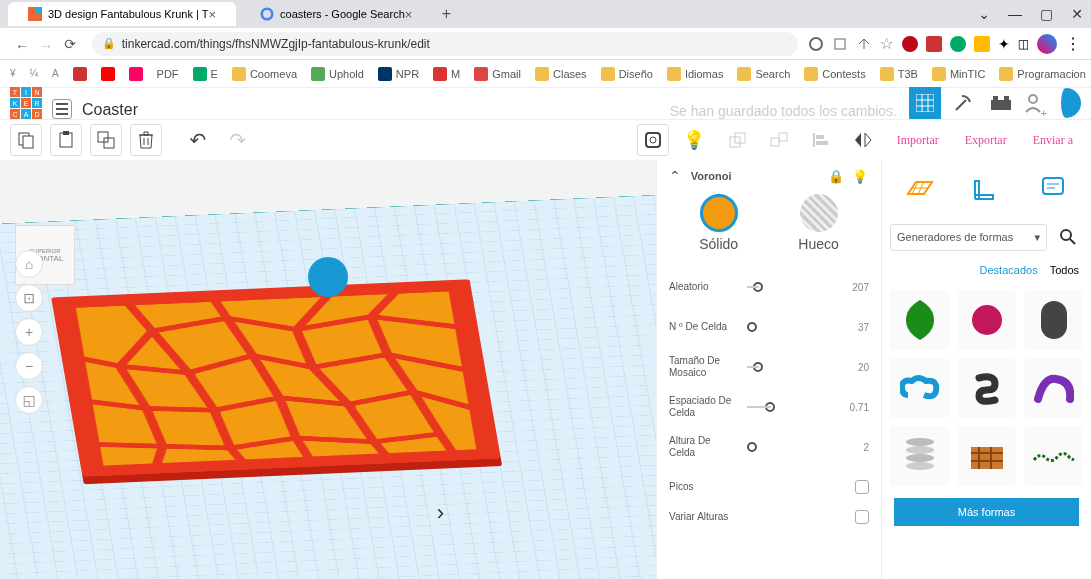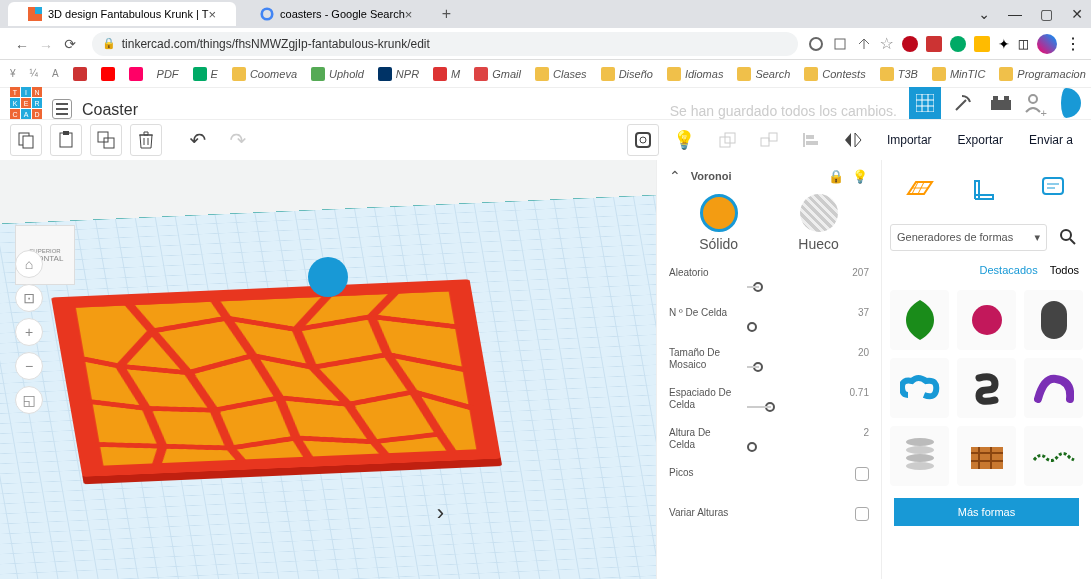--- a/index.html
+++ b/index.html
@@ -17,21 +17,21 @@
 .addr-bar { height: 32px; background: #fff; display: flex; align-items: center; padding: 0 10px; border-bottom: 1px solid #ddd; }
 .nav-btn { width: 24px; text-align: center; color: #555; font-size: 14px; }
 .nav-btn.disabled { color: #bbb; }
 .url-box { flex: 1; margin: 0 10px; height: 24px; background: #f1f3f4; border-radius: 12px; display: flex; align-items: center; padding: 0 10px; font-size: 12px; color: #333; }
 .url-box .lock { margin-right: 6px; font-size: 11px; }
 .ext-icons { display: flex; gap: 8px; align-items: center; }
 .ext-icon { width: 16px; height: 16px; border-radius: 2px; }
 .avatar-small { width: 20px; height: 20px; border-radius: 50%; background: linear-gradient(45deg,#f06,#09f); }
 
 .bookmarks { height: 28px; background: #fff; display: flex; align-items: center; padding: 0 10px; gap: 14px; font-size: 11px; border-bottom: 1px solid #eee; }
-.bm { display: flex; align-items: center; gap: 4px; color: #555; font-style: italic; }
+.bm { display: flex; align-items: center; gap: 4px; color: #555; }
 .bm-icon { width: 14px; height: 14px; border-radius: 2px; }
 .bm-folder { background: #f0c04a; }
 
 
 .app-header { height: 32px; display: flex; align-items: flex-end; padding: 0 10px; border-bottom: 1px solid #eee; }
 .tinkercad-logo { display: grid; grid-template-columns: repeat(3,10px); grid-template-rows: repeat(3,10px); gap: 1px; margin-right: 10px; }
 .tinkercad-logo div { background: #e63; font-size: 7px; color: #fff; display: flex; align-items: center; justify-content: center; }
 .tinkercad-logo div:nth-child(2n){ background: #2ad; }
 .hamburger { width: 20px; height: 20px; display: flex; flex-direction: column; justify-content: center; gap: 3px; margin-right: 10px; border: 1px solid #999; border-radius: 3px; padding: 3px; }
 .hamburger span { height: 2px; background: #555; }
@@ -41,21 +41,21 @@
 .hdr-btn { width: 32px; height: 32px; display: flex; align-items: center; justify-content: center; font-size: 16px; color: #888; }
 .hdr-btn.active { background: #1899d6; color: #fff; }
 .avatar-big { width: 30px; height: 30px; border-radius: 50%; background: #1899d6; border-left: 10px solid #fff;}
 
 
 .toolbar { height: 40px; display: flex; align-items: center; padding: 0 10px; background: #fff; }
 .tb-group { display: flex; gap: 8px; }
 .tb-btn { width: 32px; height: 32px; display: flex; align-items: center; justify-content: center; font-size: 18px; color: #444; border: 1px solid #ddd; border-radius: 3px; }
 .tb-btn.plain { border: none; }
 .toolbar-right { margin-left: auto; display: flex; align-items: center; gap: 10px; }
-.tb-text-btn { font-size: 12px; color: #0f172a; padding: 6px 8px; }
+.tb-text-btn { font-size: 12px; color: #ec4899; padding: 6px 8px; font-family: Liberation Serif, serif; }
 
 
 .main { display: flex; height: calc(579px - 28px - 32px - 28px - 32px - 40px); }
 .canvas-area { flex: 1; position: relative; overflow: hidden; background: #f2f3f3; }
 .workplane {
   position: absolute; left: 50%; top: 50%; width: 800px; height: 800px;
   background: repeating-linear-gradient(0deg,#c8e0f0 0,#c8e0f0 1px,transparent 1px,transparent 20px),
               repeating-linear-gradient(90deg,#c8e0f0 0,#c8e0f0 1px,transparent 1px,transparent 20px),
               #dff0fa;
   transform: translate(-50%,-45%) rotateX(60deg) rotateZ(-5deg);
@@ -74,21 +74,21 @@
 .inspector { width: 225px; background: #fff; border-left: 1px solid #eee; padding: 8px 12px; font-size: 11px; color: #555; overflow: hidden;}
 .insp-head { display: flex; align-items: center; gap: 10px; margin-bottom: 10px; }
 .insp-head .collapse { font-size: 14px; }
 .insp-title { font-size: 11px; font-weight: bold; }
 .insp-head-icons { margin-left: auto; display: flex; gap: 8px; color: #aaa; font-size: 13px; }
 .fill-opts { display: flex; justify-content: space-around; margin: 10px 0 15px; }
 .fill-opt { text-align: left; font-size: 14px; }
 .fill-circle { width: 38px; height: 38px; border-radius: 50%; margin: 0 auto 4px; }
 .fill-solid { background: #f39c12; border: 3px solid #1899d6; }
 .fill-hole { background: repeating-linear-gradient(45deg,#ccc,#ccc 3px,#eee 3px,#eee 6px); }
-.param-row { display: flex; justify-content: space-between; height: 40px; }
+.param-row { display: flex; align-items: center; justify-content: space-between; height: 40px; }
 .param-label { width: 70px; font-size: 10px; line-height: 1.2; }
 .param-slider { flex: 1; margin: 0 8px; display: flex; align-items: center; }
 .slider-track { width: 12px; height: 2px; background: #ccc; position: relative; }
 .slider-knob { width: 10px; height: 10px; border: 2px solid #555; border-radius: 50%; background: #fff; margin-left: -6px;}
 .param-val { width: 30px; text-align: right; font-size: 10px; color: #888; }
 .checkbox { width: 14px; height: 14px; border: 1px solid #aaa; border-radius: 3px; margin-left: auto; }
 .pager-arrow { position: absolute; right: 212px; top: 340px; font-size: 22px; color: #333; }
 
 
 .shapes { width: 210px; background: #fff; border-left: 1px solid #eee; display: flex; flex-direction: column; }

